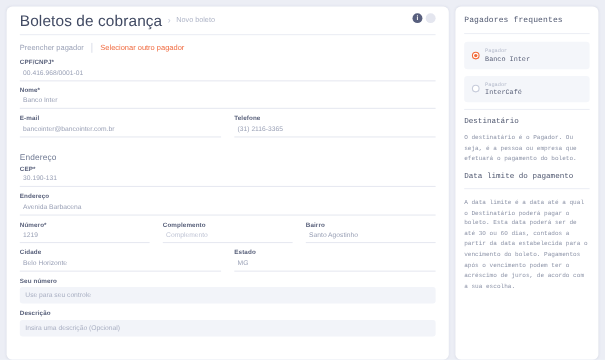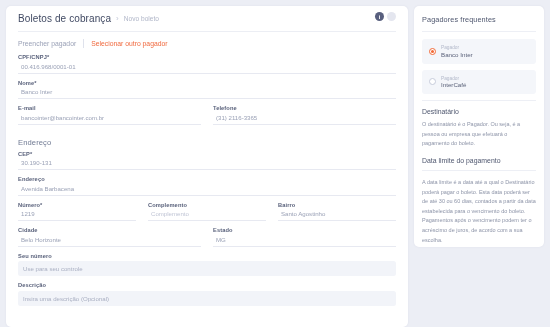--- a/index.html
+++ b/index.html
@@ -23,21 +23,21 @@
     overflow: hidden;
   }
 
   .crumb-row {
     display: flex; align-items: center;
     height: 26px;
     border-bottom: 1px solid #eceef4;
     position: relative;
   }
   .crumb-title { font-size: 9.5px; color: #3d4croots; }
-  .crumb-title { color: #414a63; font-size: 10px; letter-spacing: .1px; }
+  .crumb-title { color: #414a63; font-size: 14px; letter-spacing: .1px; }
   .crumb-sep { margin: 0 5px; color: #c3c8d8; font-size: 8px; }
   .crumb-current { color: #b0b6c8; font-size: 6.6px; }
   .crumb-icons { position: absolute; right: 0; top: 6px; display: flex; gap: 3px; align-items: center; }
   .ico-round {
     width: 9px; height: 9px; border-radius: 50%;
     display: flex; align-items: center; justify-content: center;
     font-size: 6px; color: #fff; font-weight: bold;
   }
   .ico-dark { background: #585f7e; }
   .ico-light { background: #e4e6ef; color: #c9cddd; }
@@ -73,23 +73,24 @@
     border-radius: 2.5px;
     font-size: 6.1px;
     color: #a9afc2;
     padding: 4px 5px;
     min-height: 13px;
   }
 
   
   .side-col { width: 136px; height: 327px; padding: 6px 6px 0 0; }
   .side-card {
-    background: #fff; border-radius: 5px; height: 241px;
+    background: #fff; border-radius: 5px; height: 321px;
     padding: 9px 8px; overflow: hidden;
     box-shadow: 0 0 2px rgba(90,100,140,.10);
+    font-family: Liberation Mono, monospace;
   }
   .side-h { font-size: 7.4px; color: #4f5companies; }
   .side-h { color: #4e5companies; }
   .side-h { color: #4f576f; font-size: 7.3px; margin-bottom: 7px; letter-spacing: .1px; }
   .side-hr { height: 1px; background: #edeff5; margin: 6px 0 7px 0; }
 
   .payer {
     background: #f4f6fa; border-radius: 3px;
     display: flex; align-items: center; gap: 5px;
     padding: 6px 7px; margin-bottom: 6px;

